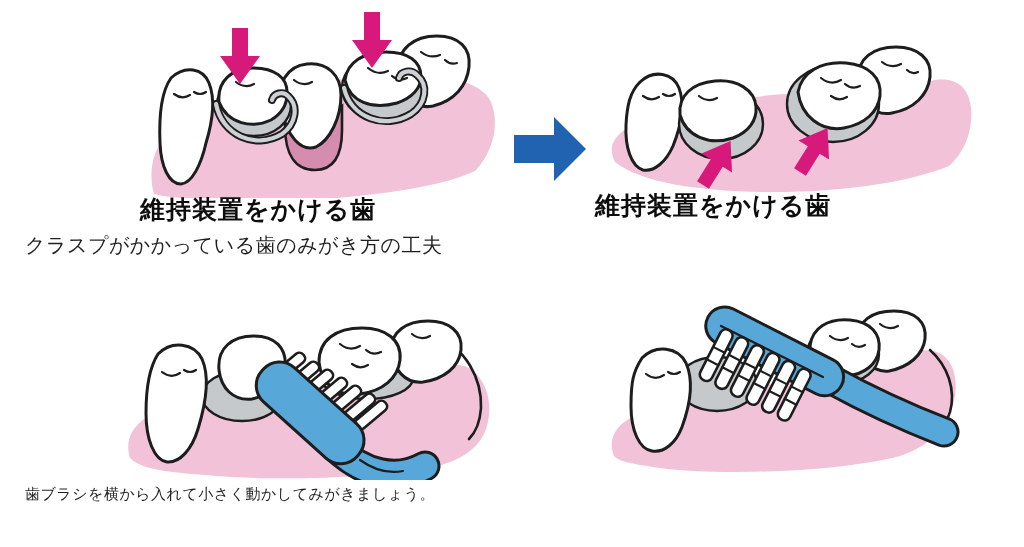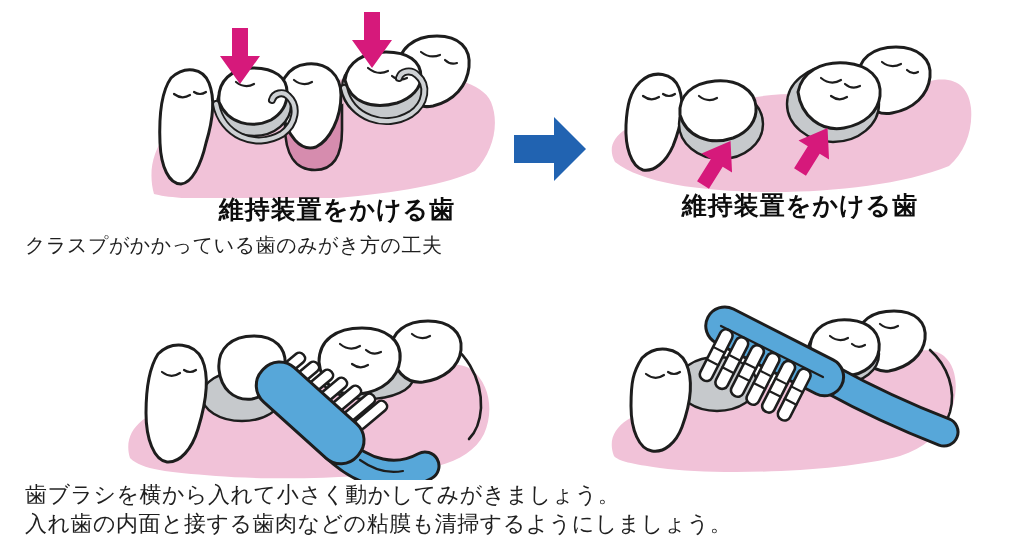--- a/index.html
+++ b/index.html
@@ -4,29 +4,29 @@
 <style>
   html,body{margin:0;padding:0;background:#ffffff;}
   .stage{
     position:relative;width:1024px;height:547px;overflow:hidden;
     background:var(--page-bg,#ffffff);
     font-family:"DejaVu Sans","Liberation Sans",sans-serif;
     color:var(--text-dark,#1f1f1f);
   }
   .illu{position:absolute;}
   .caption{
-    position:absolute;text-align:center;font-weight:bold;
+    position:absolute;font-weight:bold;
     font-size:25px;letter-spacing:1px;color:#0d0d0d;
   }
   .subtitle{
     position:absolute;left:25px;top:232px;font-size:20px;
     letter-spacing:0.5px;color:var(--text-dark,#1f1f1f);
   }
   .notes{
-    position:absolute;left:25px;top:480px;font-size:22px;
+    position:absolute;left:25px;top:480px;font-size:15px;
     line-height:29px;letter-spacing:0.5px;color:var(--text-dark,#1f1f1f);
   }
   
   .gum{fill:var(--gum-pink,#f1c2d8);}
   .gum-edge{fill:none;stroke:var(--outline-black,#1d1d1d);stroke-width:2.6;stroke-linecap:round;}
   .saddle{fill:var(--saddle-pink,#d68cae);stroke:var(--outline-black,#1d1d1d);stroke-width:2.6;}
   .tooth{fill:var(--tooth-white,#ffffff);stroke:var(--outline-black,#1d1d1d);stroke-width:3;stroke-linejoin:round;}
   .shade{fill:var(--shadow-gray,#c6c9cc);stroke:var(--outline-black,#1d1d1d);stroke-width:2.4;}
   .mark{fill:none;stroke:var(--outline-black,#1d1d1d);stroke-width:2.2;stroke-linecap:round;}
   .clasp-outer{fill:none;stroke:var(--outline-black,#1d1d1d);stroke-width:8;stroke-linecap:round;}
@@ -199,16 +199,15 @@
       <g transform="translate(206,91.5) rotate(207)">
         <rect class="bristle" x="-6.5" y="-54" width="13" height="56" rx="6"></rect>
         <line class="mark" x1="-6.5" y1="-20" x2="6.5" y2="-20"></line>
           <line class="mark" x1="-6.5" y1="-34" x2="6.5" y2="-34"></line>
       </g>
     </g>
   </svg>
 
   <div class="notes">
     <div>歯ブラシを横から入れて小さく動かしてみがきましょう。</div>
-    <div>入れ歯の内面と接する歯肉などの粘膜も清掃するようにしましょう。</div>
   </div>
 
 </div>
 
 </body></html>

